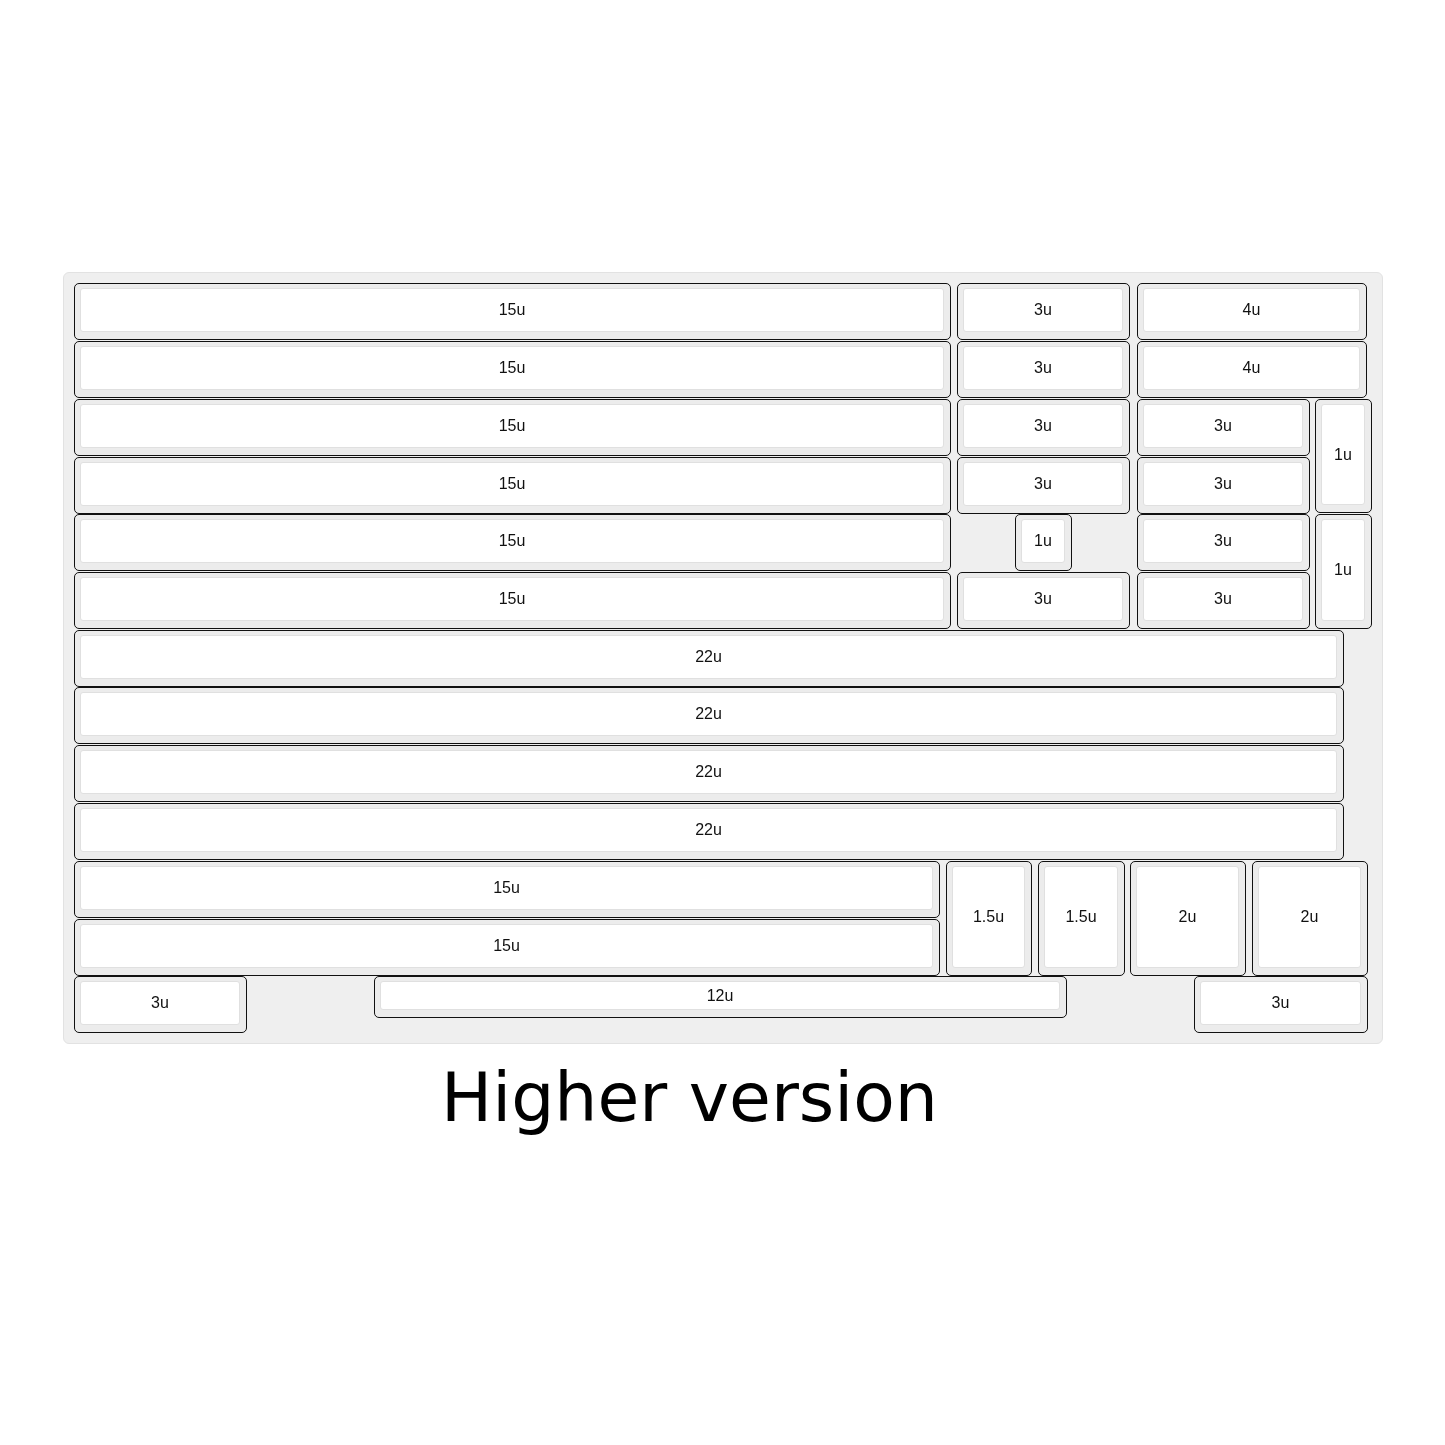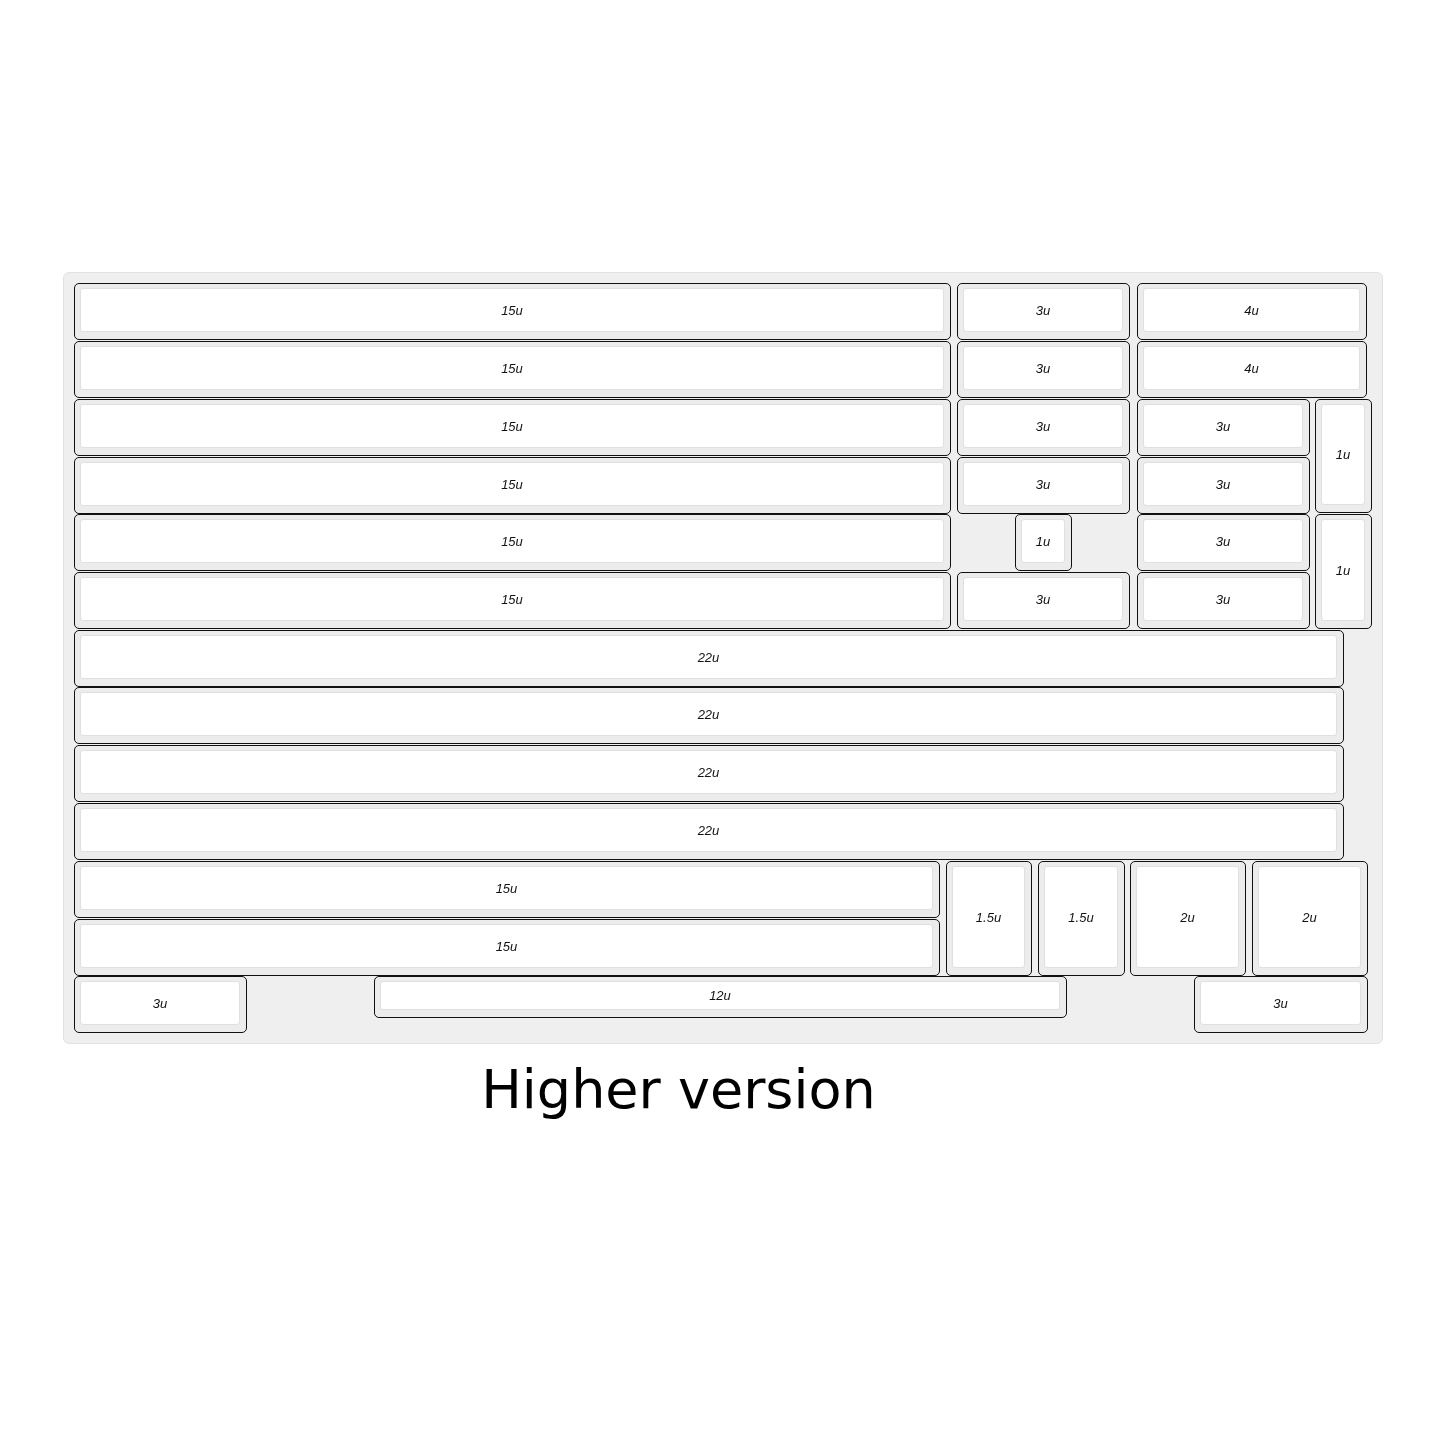--- a/index.html
+++ b/index.html
@@ -1,20 +1,20 @@
 <!DOCTYPE html>
 <html><head>
 <meta charset="utf-8">
 <style>
   html,body{margin:0;padding:0;background:#fff;}
   body{width:1445px;height:1445px;position:relative;overflow:hidden;font-family:"Liberation Sans",sans-serif;}
   .board{position:absolute;left:63px;top:272px;width:1320px;height:772px;background:#efefef;border:1px solid #e2e2e2;border-radius:6px;box-sizing:border-box;}
   .key{position:absolute;box-sizing:border-box;border:1.5px solid #111;border-radius:5px;background:#ececec;}
-  .key .cap{position:absolute;left:5px;right:6px;top:4px;bottom:7px;background:#fff;border:1px solid #e0e0e0;border-radius:3px;display:flex;align-items:center;justify-content:center;font-size:13px;color:#111;font-style:italic;}
-  .caption{position:absolute;left:4px;width:1349px;top:1058px;text-align:center;font-size:54px;color:#000;font-family:"DejaVu Sans",sans-serif;}
+  .key .cap{position:absolute;left:5px;right:6px;top:4px;bottom:7px;background:#fff;border:1px solid #e0e0e0;border-radius:3px;display:flex;align-items:center;justify-content:center;font-size:16px;color:#111;}
+  .caption{position:absolute;left:15px;width:1349px;top:1058px;text-align:center;font-size:68px;color:#000;font-family:"DejaVu Sans",sans-serif;}
 </style>
 </head>
 <body>
 
 <div class="board" id="board"></div>
 <div class="caption">Higher version</div>
 
 <div class="key" style="left: 74px; top: 283px; width: 877px; height: 57px;">
     <div class="cap">15u</div>
   </div>

